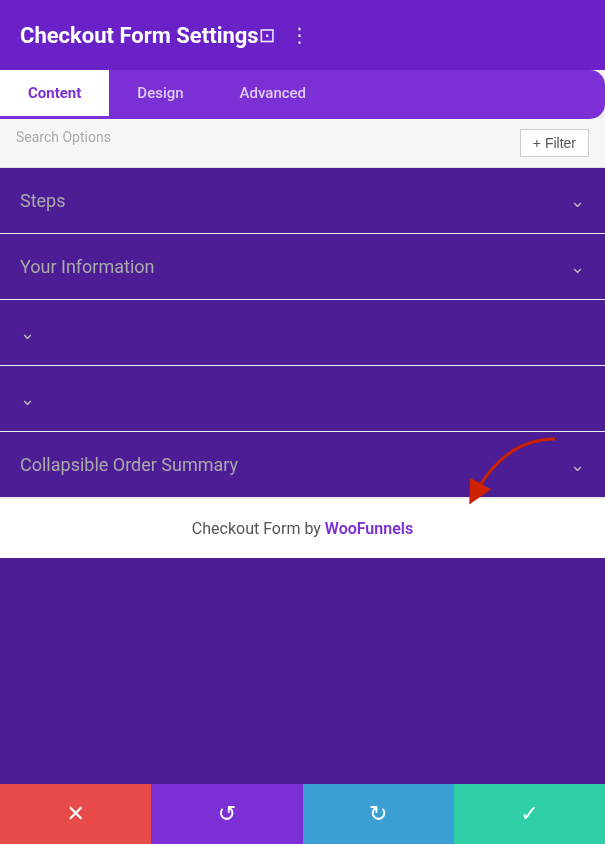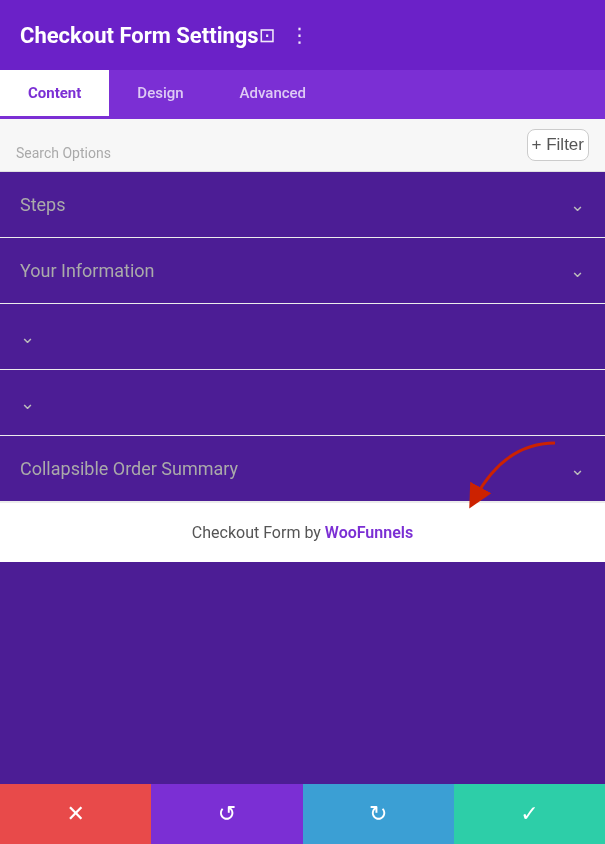--- a/index.html
+++ b/index.html
@@ -44,20 +44,21 @@
       font-size: 20px;
       cursor: pointer;
       opacity: 0.9;
     }
 
     
     .tabs {
       background: #7b2fd4;
       display: flex;
       padding: 0 0;
+      border-radius: 15px;
     }
 
     .tab {
       padding: 14px 28px;
       color: rgba(255,255,255,0.75);
       font-size: 15px;
       font-weight: 500;
       cursor: pointer;
       border-bottom: 3px solid transparent;
     }
@@ -68,36 +69,36 @@
       color: #7b2fd4;
       font-weight: 700;
       border-bottom: 3px solid #7b2fd4;
     }
 
     
     .search-bar {
       background: #f7f7f7;
       border-bottom: 1px solid #e0e0e0;
       display: flex;
-      align-items: flex-end;
+      align-items: flex-start;
       justify-content: space-between;
       padding: 10px 16px;
     }
 
     .search-placeholder {
       color: #aaa;
       font-size: 14px;
     }
 
     .filter-btn {
       background: #fff;
       border: 1px solid #ccc;
-      border-radius: 8px;
-      padding: 5px 4px;
-      font-size: 17px;
+      border-radius: 0;
+      padding: 5px 12px;
+      font-size: 14px;
       color: #555;
       cursor: pointer;
       display: flex;
       align-items: center;
       gap: 4px;
     }
 
     
     .accordion-list {
       flex: 1;

